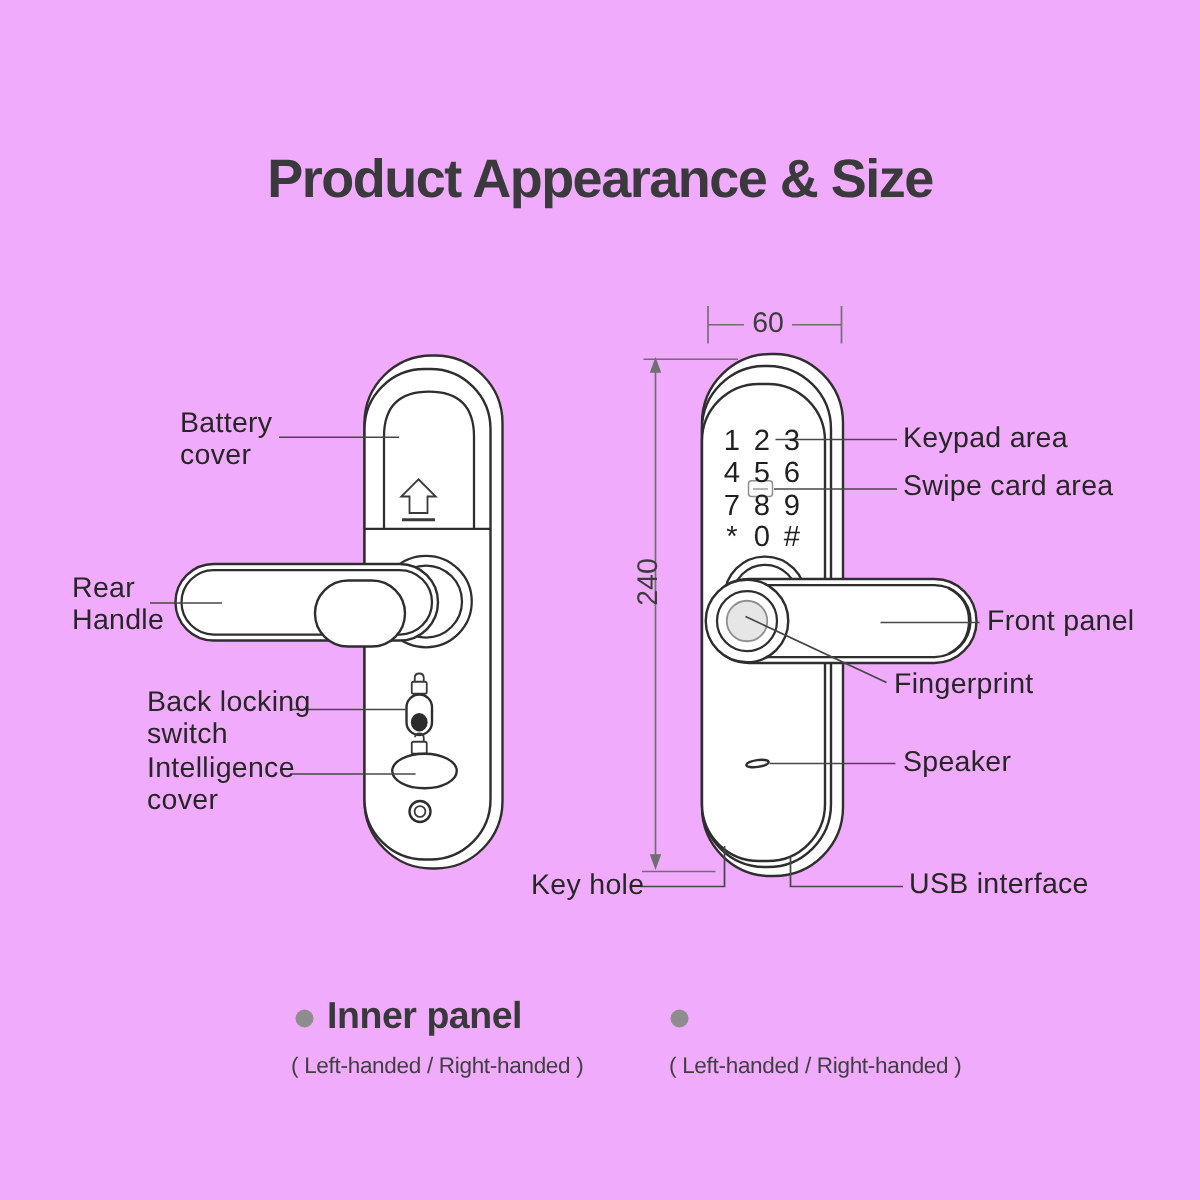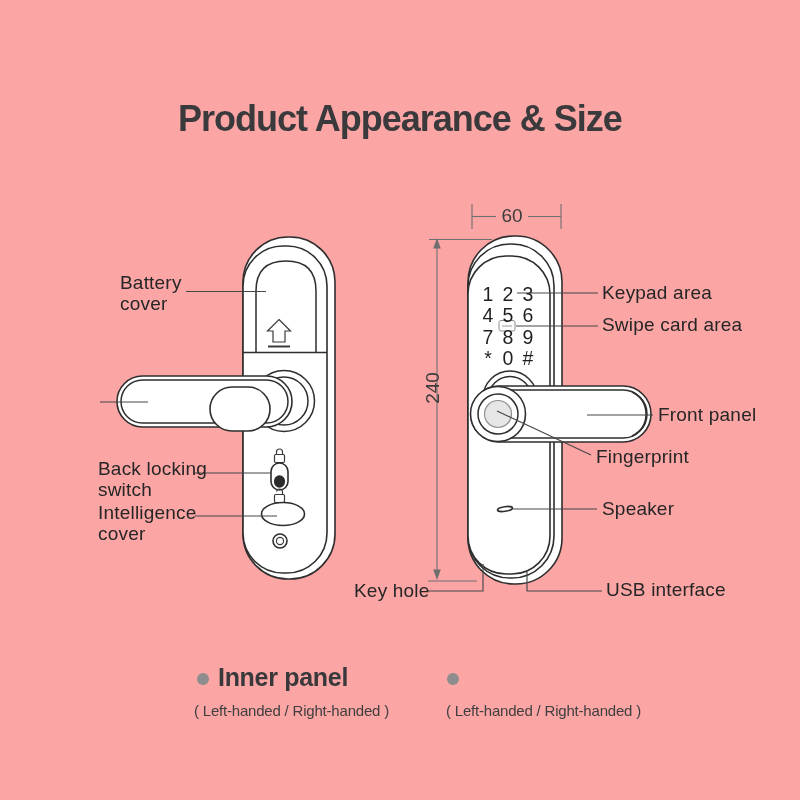--- a/index.html
+++ b/index.html
@@ -1,16 +1,16 @@
 <!DOCTYPE html>
 <html><head>
 <meta charset="utf-8">
 <style>
   html,body{margin:0;padding:0;background:#fff;}
-  .page{position:relative;width:800px;height:800px;background:#fca5a5;overflow:hidden;
+  .page{position:relative;width:800px;height:800px;background:#f0abfc;overflow:hidden;
         font-family:"Liberation Sans",sans-serif;color:#2b2b2b;}
   .abs{position:absolute;}
   .title{left:0;top:98px;width:800px;text-align:center;font-size:36px;font-weight:700;
          letter-spacing:-1px;color:#3a3a3c;white-space:nowrap;}
   .lbl{position:absolute;font-size:19px;line-height:21px;letter-spacing:.2px;color:#262626;white-space:nowrap;}
   .lbl span{display:block;}
   .dim{position:absolute;font-size:19px;color:#3c3c3c;white-space:nowrap;}
   .dim-v{left:433px;top:388px;transform:translate(-50%,-50%) rotate(-90deg);}
   .dim-h{left:497px;top:205px;width:30px;text-align:center;}
   .keypad{position:absolute;left:478px;top:284px;display:grid;
@@ -147,20 +147,24 @@
     <span>9</span>
     <span>*</span>
     <span>0</span>
     <span>#</span>
   </div>
 
   <div class="lbl" style="left:120px;top:272px;">
     <span>Battery</span>
     <span>cover</span>
   </div>
+  <div class="lbl" style="left:48px;top:382px;">
+    <span>Rear</span>
+    <span>Handle</span>
+  </div>
   <div class="lbl" style="left:98px;top:458px;">
     <span>Back locking</span>
     <span>switch</span>
   </div>
   <div class="lbl" style="left:98px;top:502px;">
     <span>Intelligence</span>
     <span>cover</span>
   </div>
 
   <div class="lbl" style="left:602px;top:282px;">Keypad area</div>

